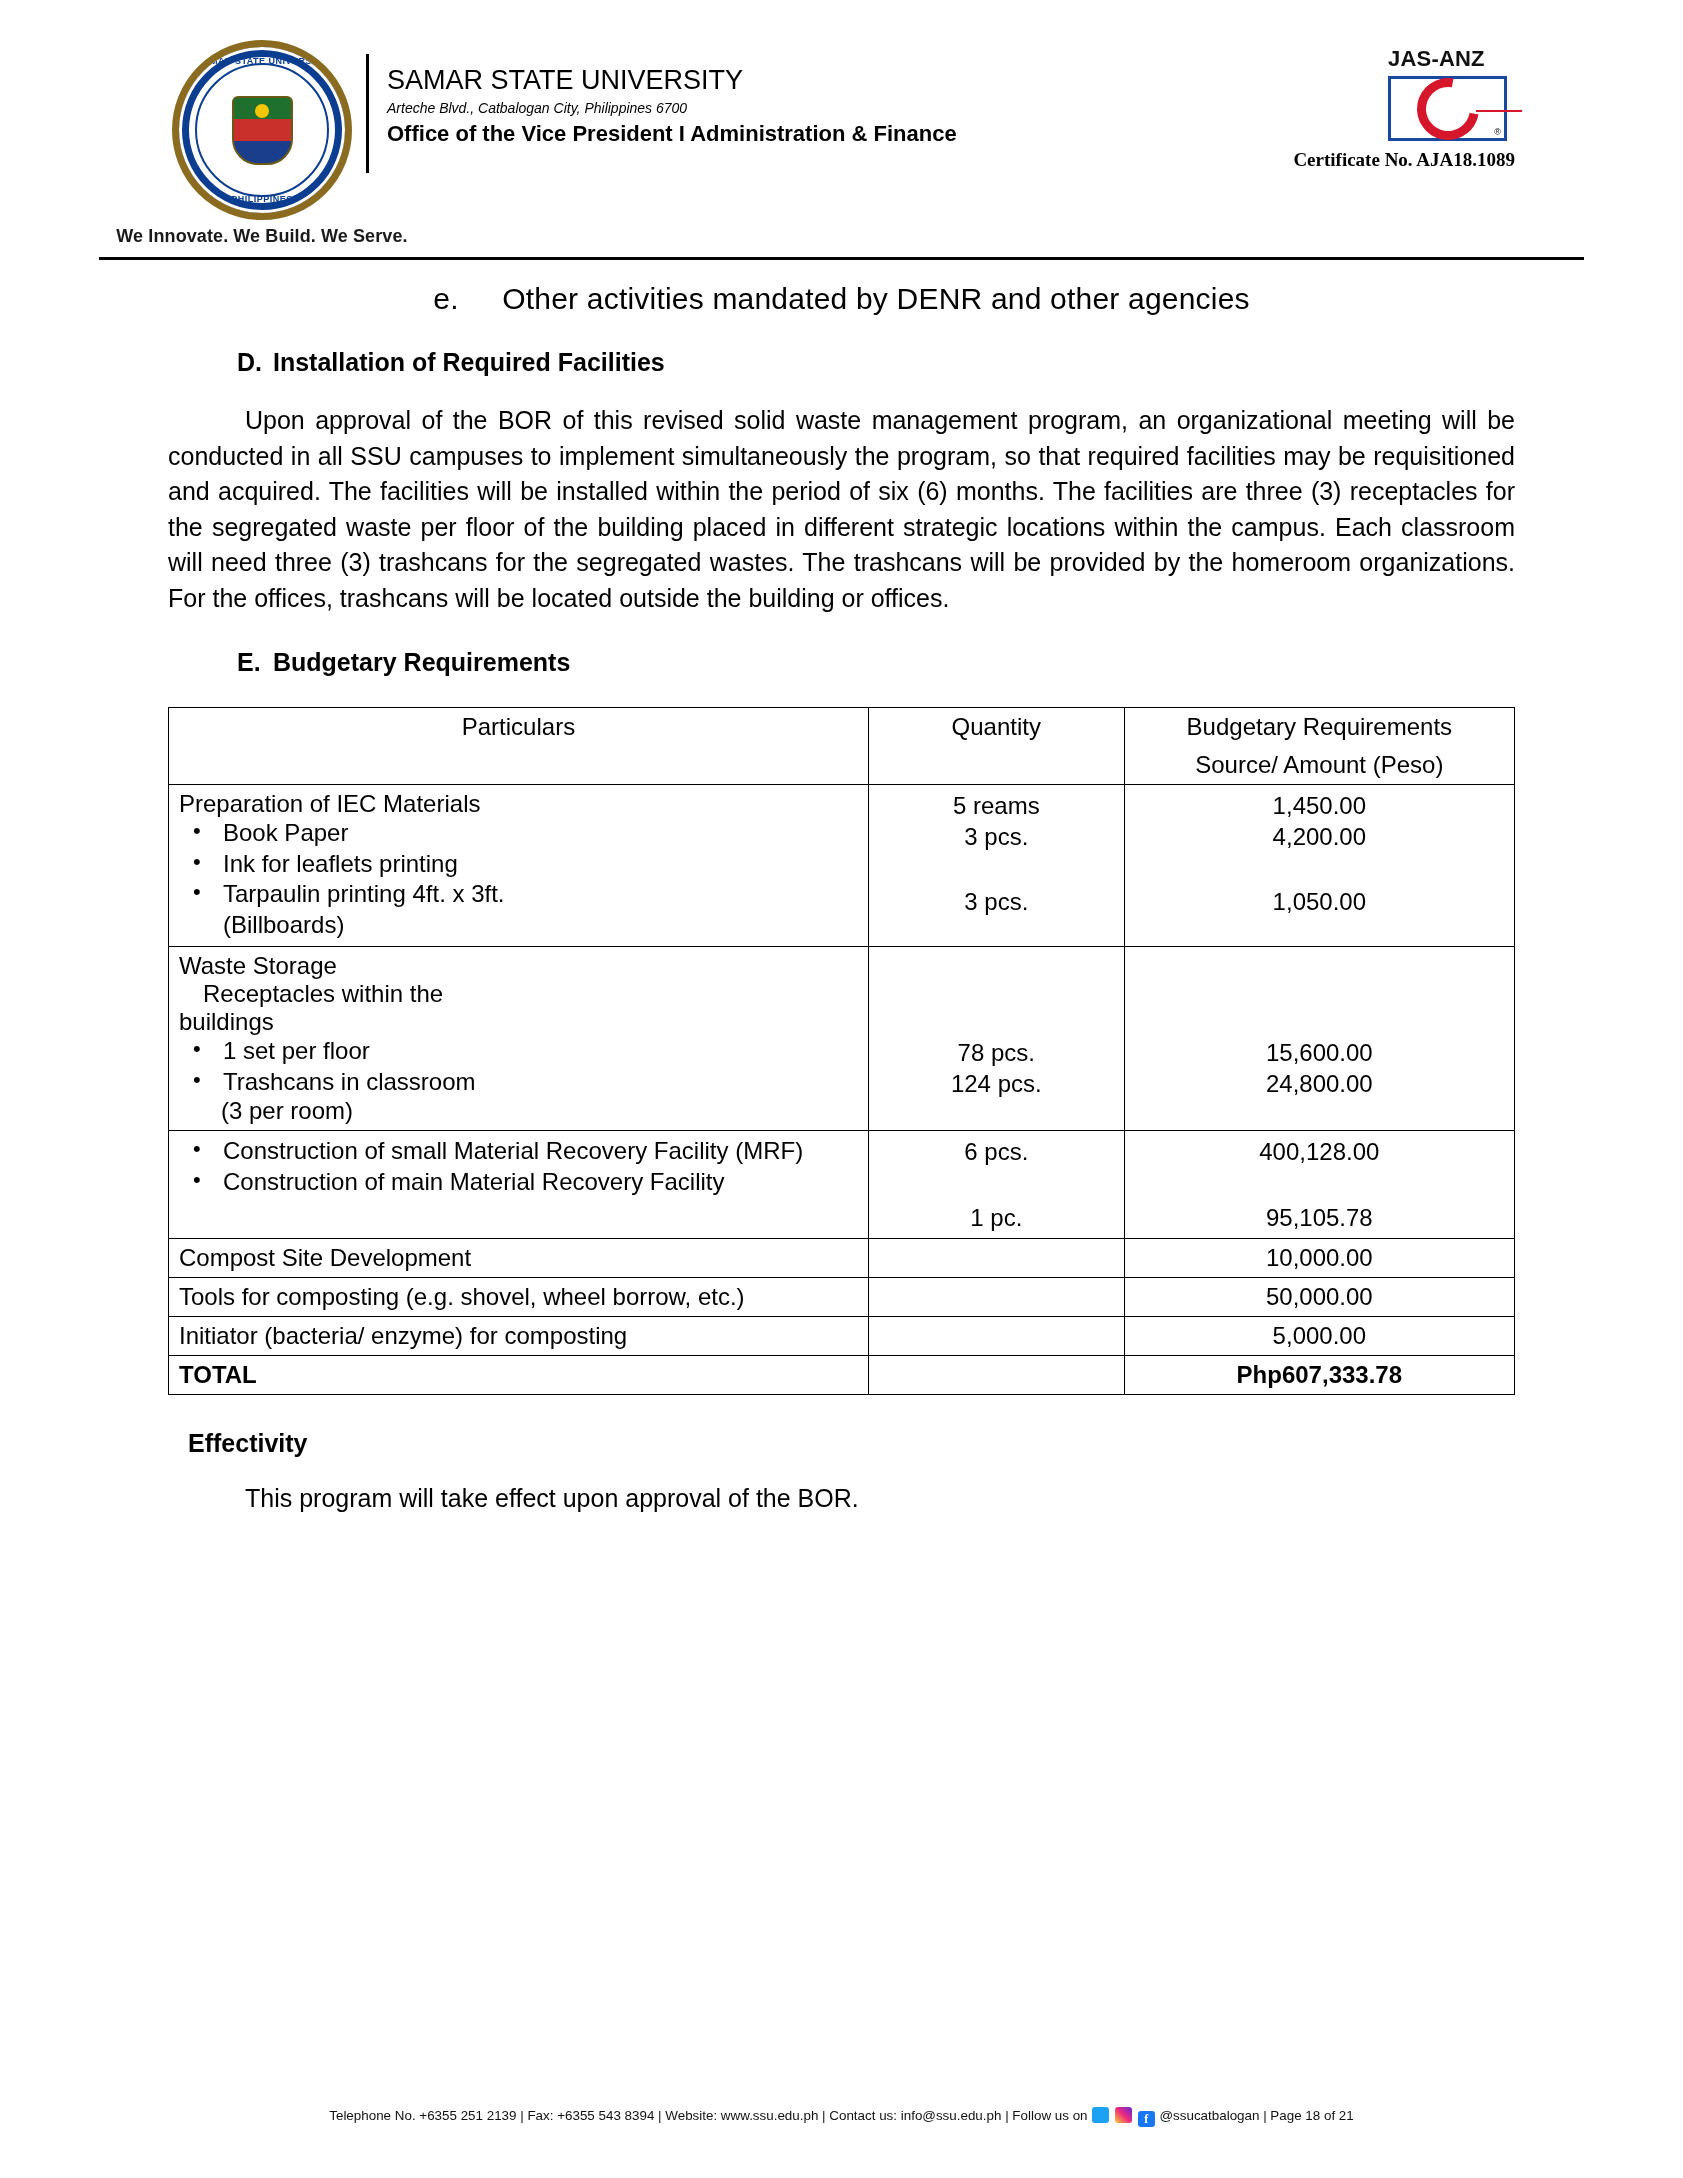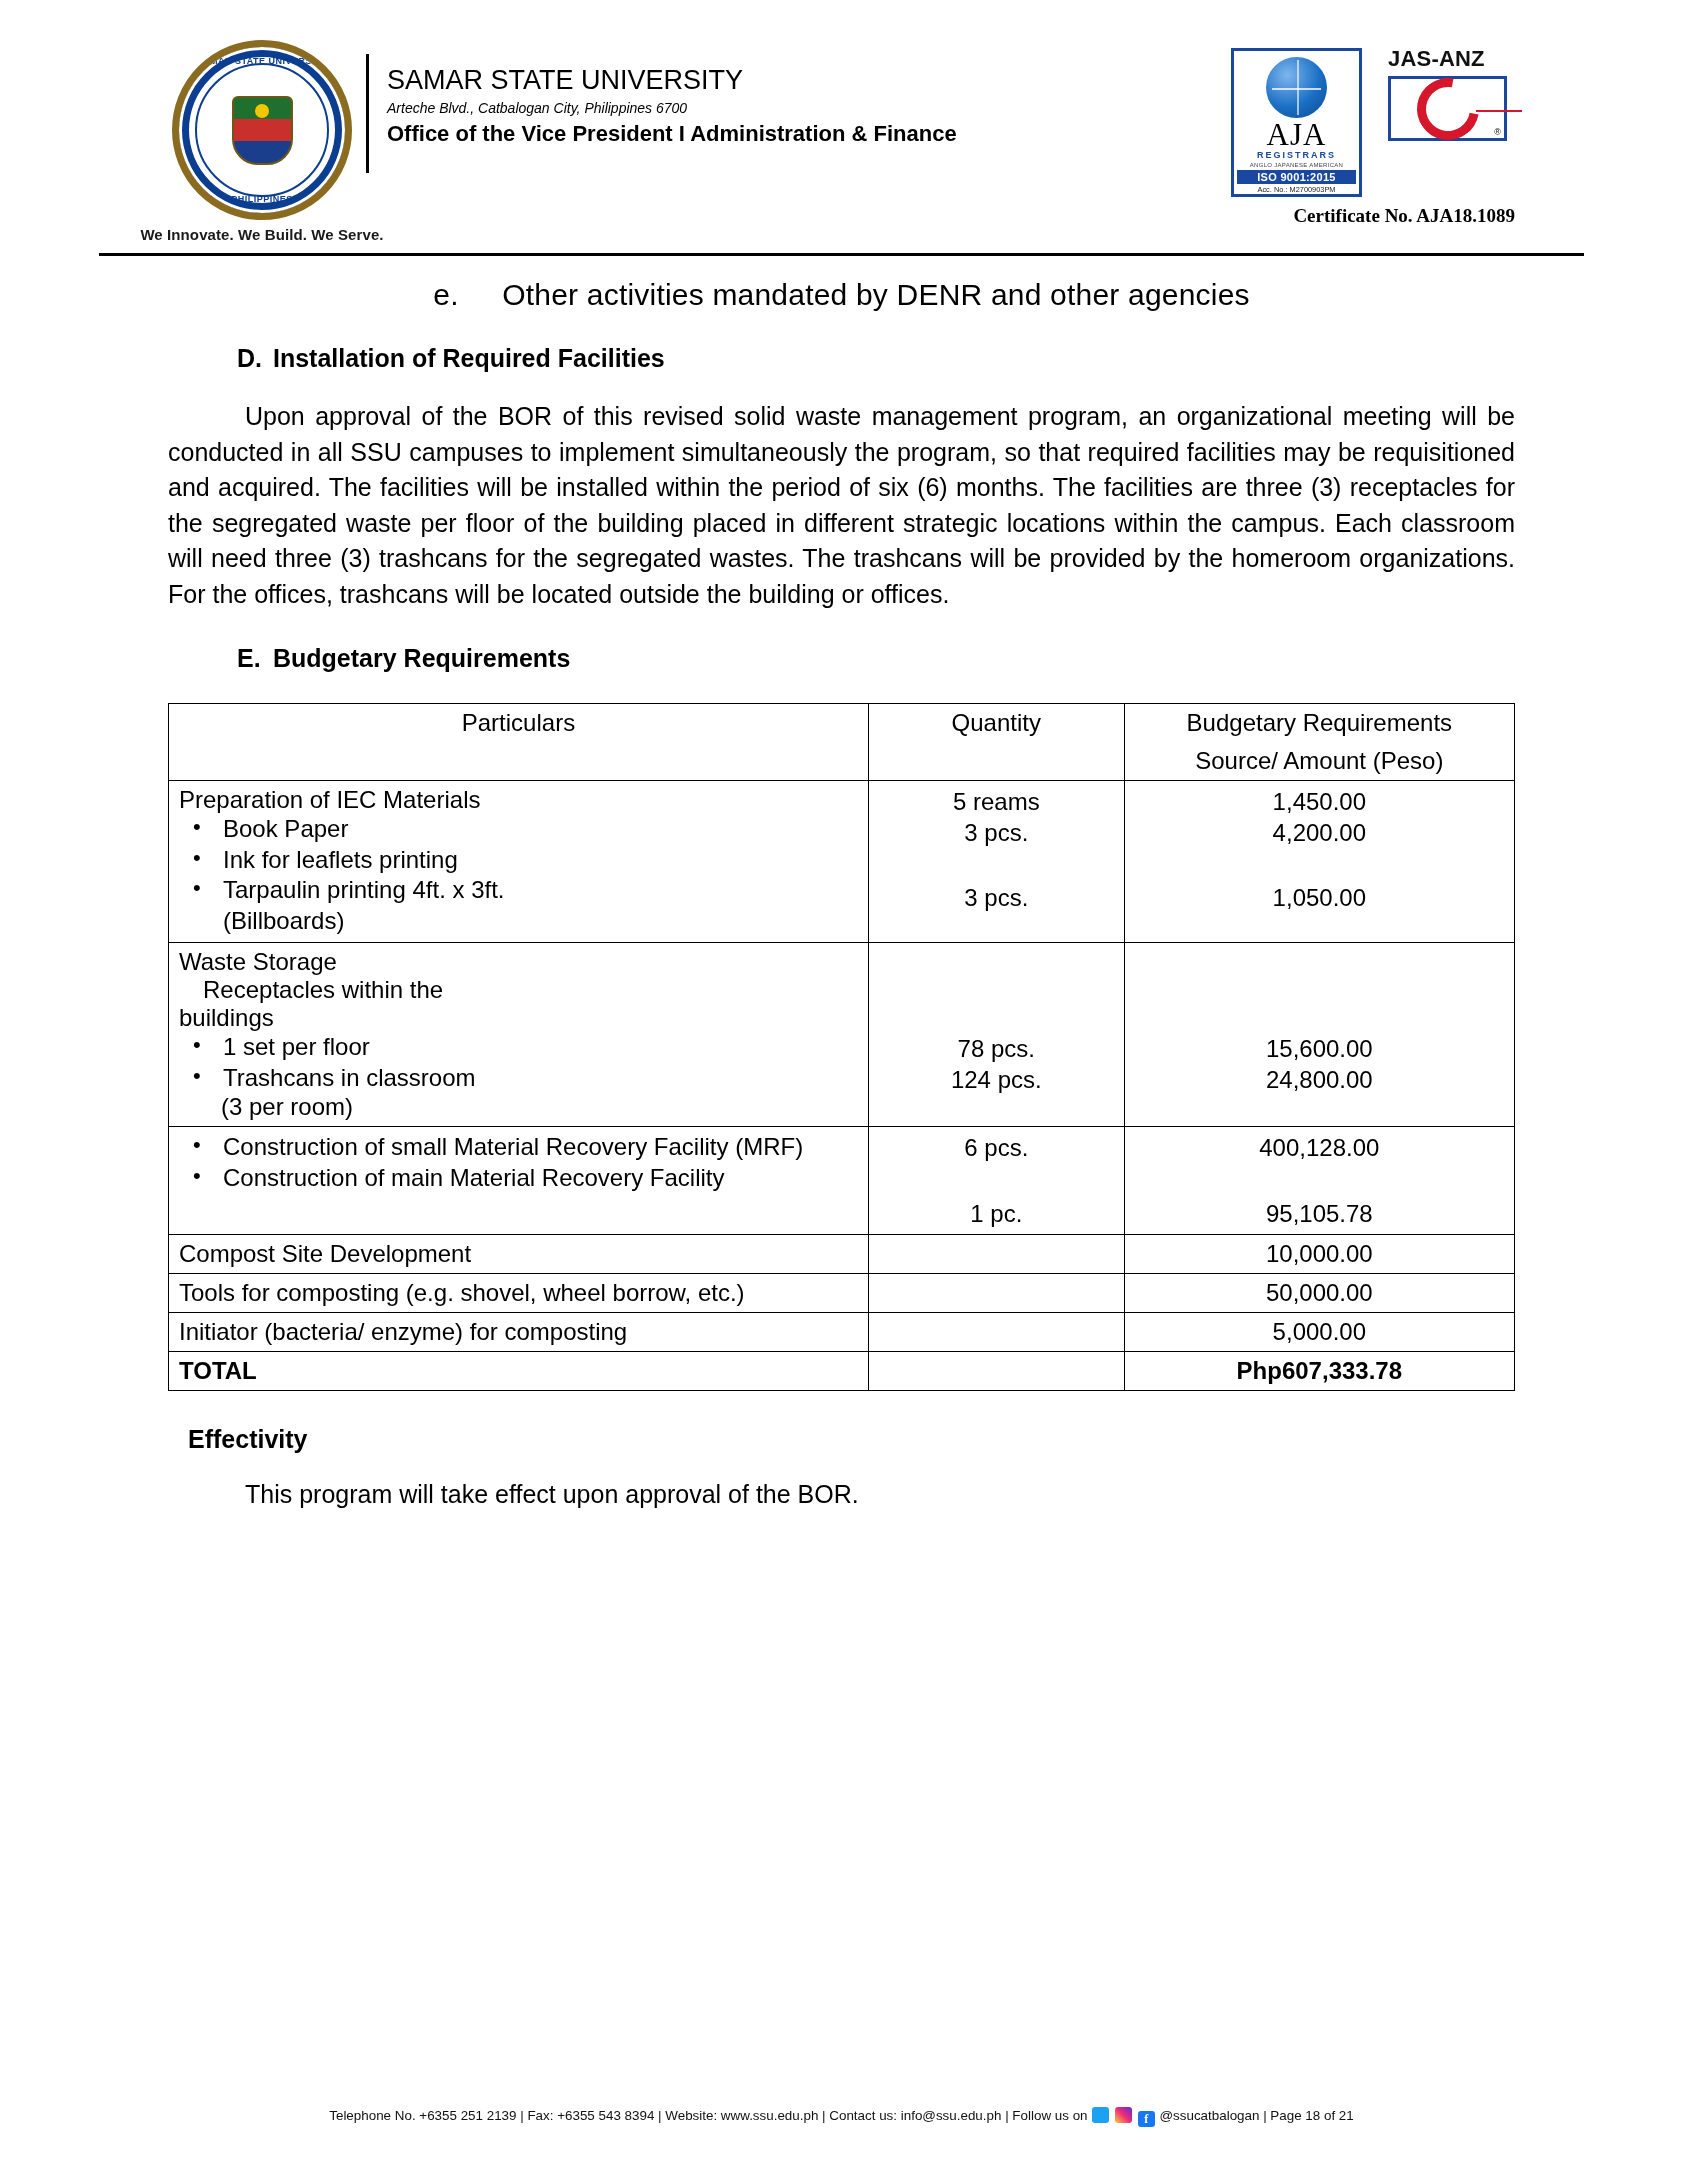--- a/index.html
+++ b/index.html
@@ -86,21 +86,21 @@
     text-align: center;
     font-size: 9px;
     font-weight: bold;
     color: #0b3d91;
     letter-spacing: 0.5px;
   }
   .seal-text-top { top: 9px; }
   .seal-text-bot { bottom: 9px; }
   .tagline {
     margin-top: 6px;
-    font-size: 15px;
+    font-size: 18px;
     font-weight: bold;
     color: #1a1a1a;
     white-space: nowrap;
     letter-spacing: 0.1px;
   }
   .divider-bar {
     width: 3px;
     background: #000;
     height: 119px;
     margin: 14px 18px 0 10px;
@@ -362,28 +362,20 @@
       <div class="divider-bar"></div>
       <div class="org-block">
         <div class="org-line1">SAMAR STATE UNIVERSITY</div>
         <div class="org-line2">Arteche Blvd., Catbalogan City, Philippines 6700</div>
         <div class="org-line3">Office of the Vice President I Administration &amp; Finance</div>
       </div>
     </div>
 
     <div class="header-right">
       <div class="cert-row">
-        <div class="aja-box">
-          <div class="globe"></div>
-          <div class="aja-word">AJA</div>
-          <div class="aja-sub">REGISTRARS</div>
-          <div class="aja-jp">ANGLO JAPANESE AMERICAN</div>
-          <div class="iso-bar">ISO 9001:2015</div>
-          <div class="accno">Acc. No.: M2700903PM</div>
-        </div>
         <div class="jas-box">
           <div class="jas-title">JAS-ANZ</div>
           <div class="jas-mark">
             <div class="jas-c"></div>
             <div class="jas-line"></div>
             <div class="reg-mark">®</div>
           </div>
         </div>
       </div>
       <div class="cert-no">Certificate No. AJA18.1089</div>

